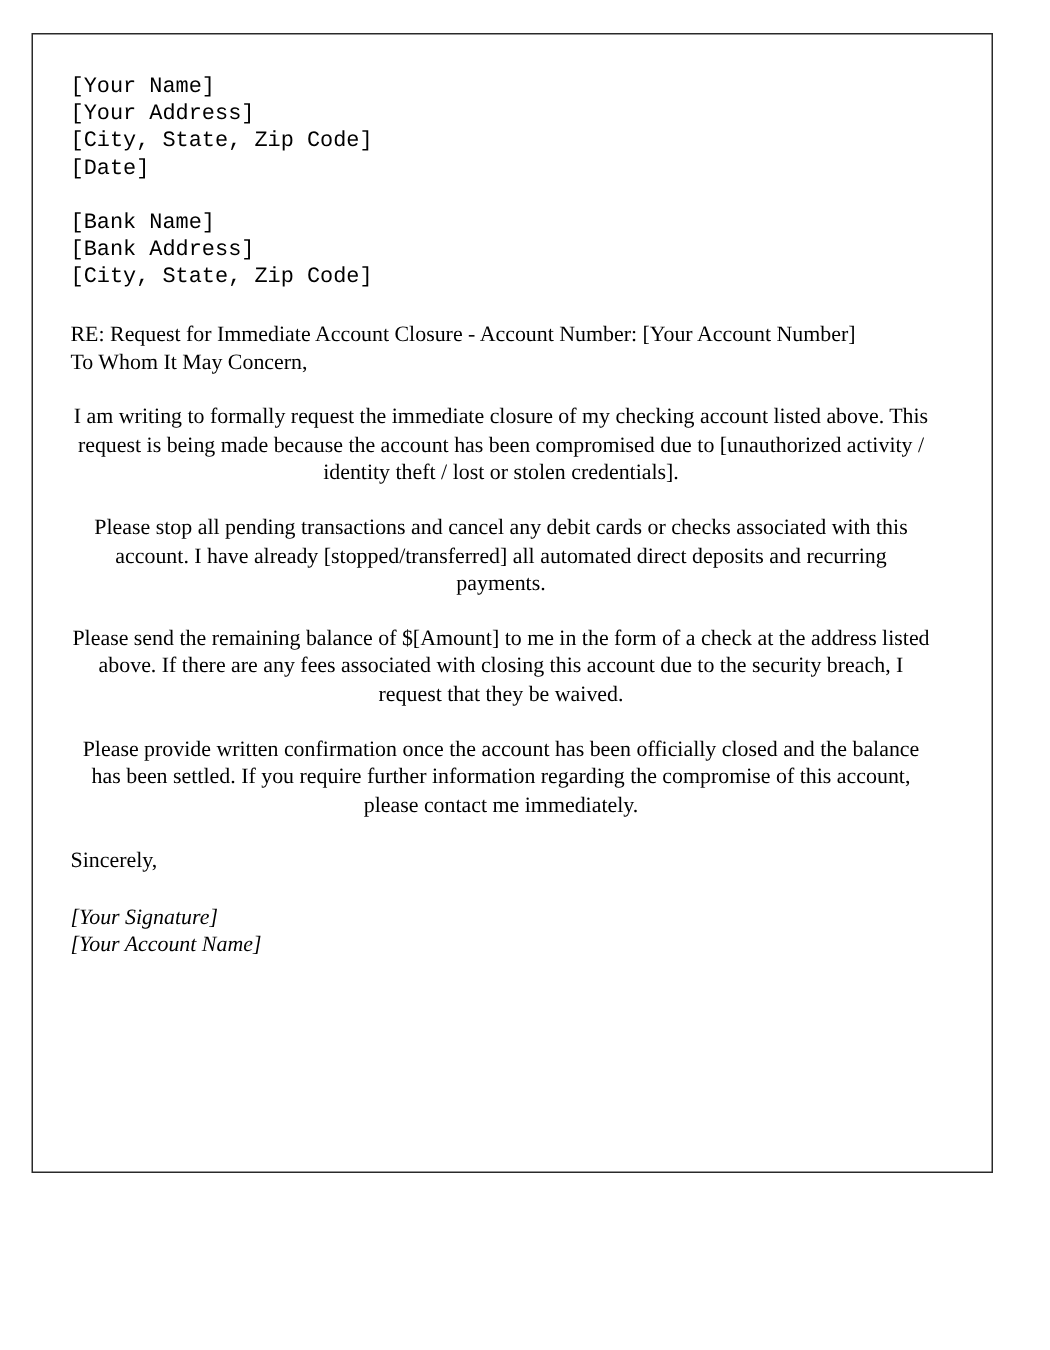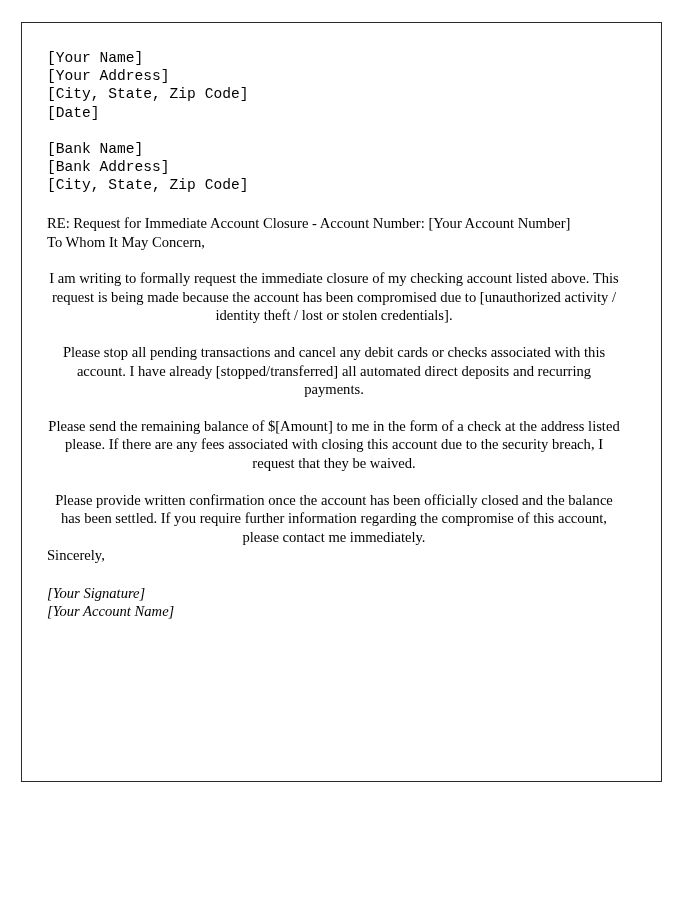--- a/index.html
+++ b/index.html
@@ -63,20 +63,21 @@
     font-size: 14.6px;
     line-height: 18.6px;
     margin-top: 18px;
     width: 574px;
     text-align: center;
   }
 
   .closing {
     font-size: 14.6px;
     line-height: 18.2px;
+    margin-top: 19px;
   }
 
   .signature-block {
     font-size: 14.6px;
     line-height: 18.2px;
     margin-top: 19px;
     font-style: italic;
   }
   .sig-line {
     white-space: pre;
@@ -102,21 +103,21 @@
       <div class="addr-line">[Bank Address]</div>
       <div class="addr-line">[City, State, Zip Code]</div>
     </div>
 
     <div class="subject-line">RE: Request for Immediate Account Closure - Account Number: [Your Account Number]</div>
 
     <div class="salutation">To Whom It May Concern,</div>
 
     <div class="para">I am writing to formally request the immediate closure of my checking account listed above. This request is being made because the account has been compromised due to [unauthorized activity / identity theft / lost or stolen credentials].</div>
     <div class="para">Please stop all pending transactions and cancel any debit cards or checks associated with this account. I have already [stopped/transferred] all automated direct deposits and recurring payments.</div>
-    <div class="para">Please send the remaining balance of $[Amount] to me in the form of a check at the address listed please. If there are any fees associated with closing this account due to the security breach, I request that they be waived.</div>
+    <div class="para">Please send the remaining balance of $[Amount] to me in the form of a check at the address listed above. If there are any fees associated with closing this account due to the security breach, I request that they be waived.</div>
     <div class="para">Please provide written confirmation once the account has been officially closed and the balance has been settled. If you require further information regarding the compromise of this account, please contact me immediately.</div>
 
     <div class="closing">Sincerely,</div>
 
     <div class="signature-block">
       <div class="sig-line">[Your Signature]</div>
       <div class="sig-line">[Your Account Name]</div>
     </div>
 
   </div>

